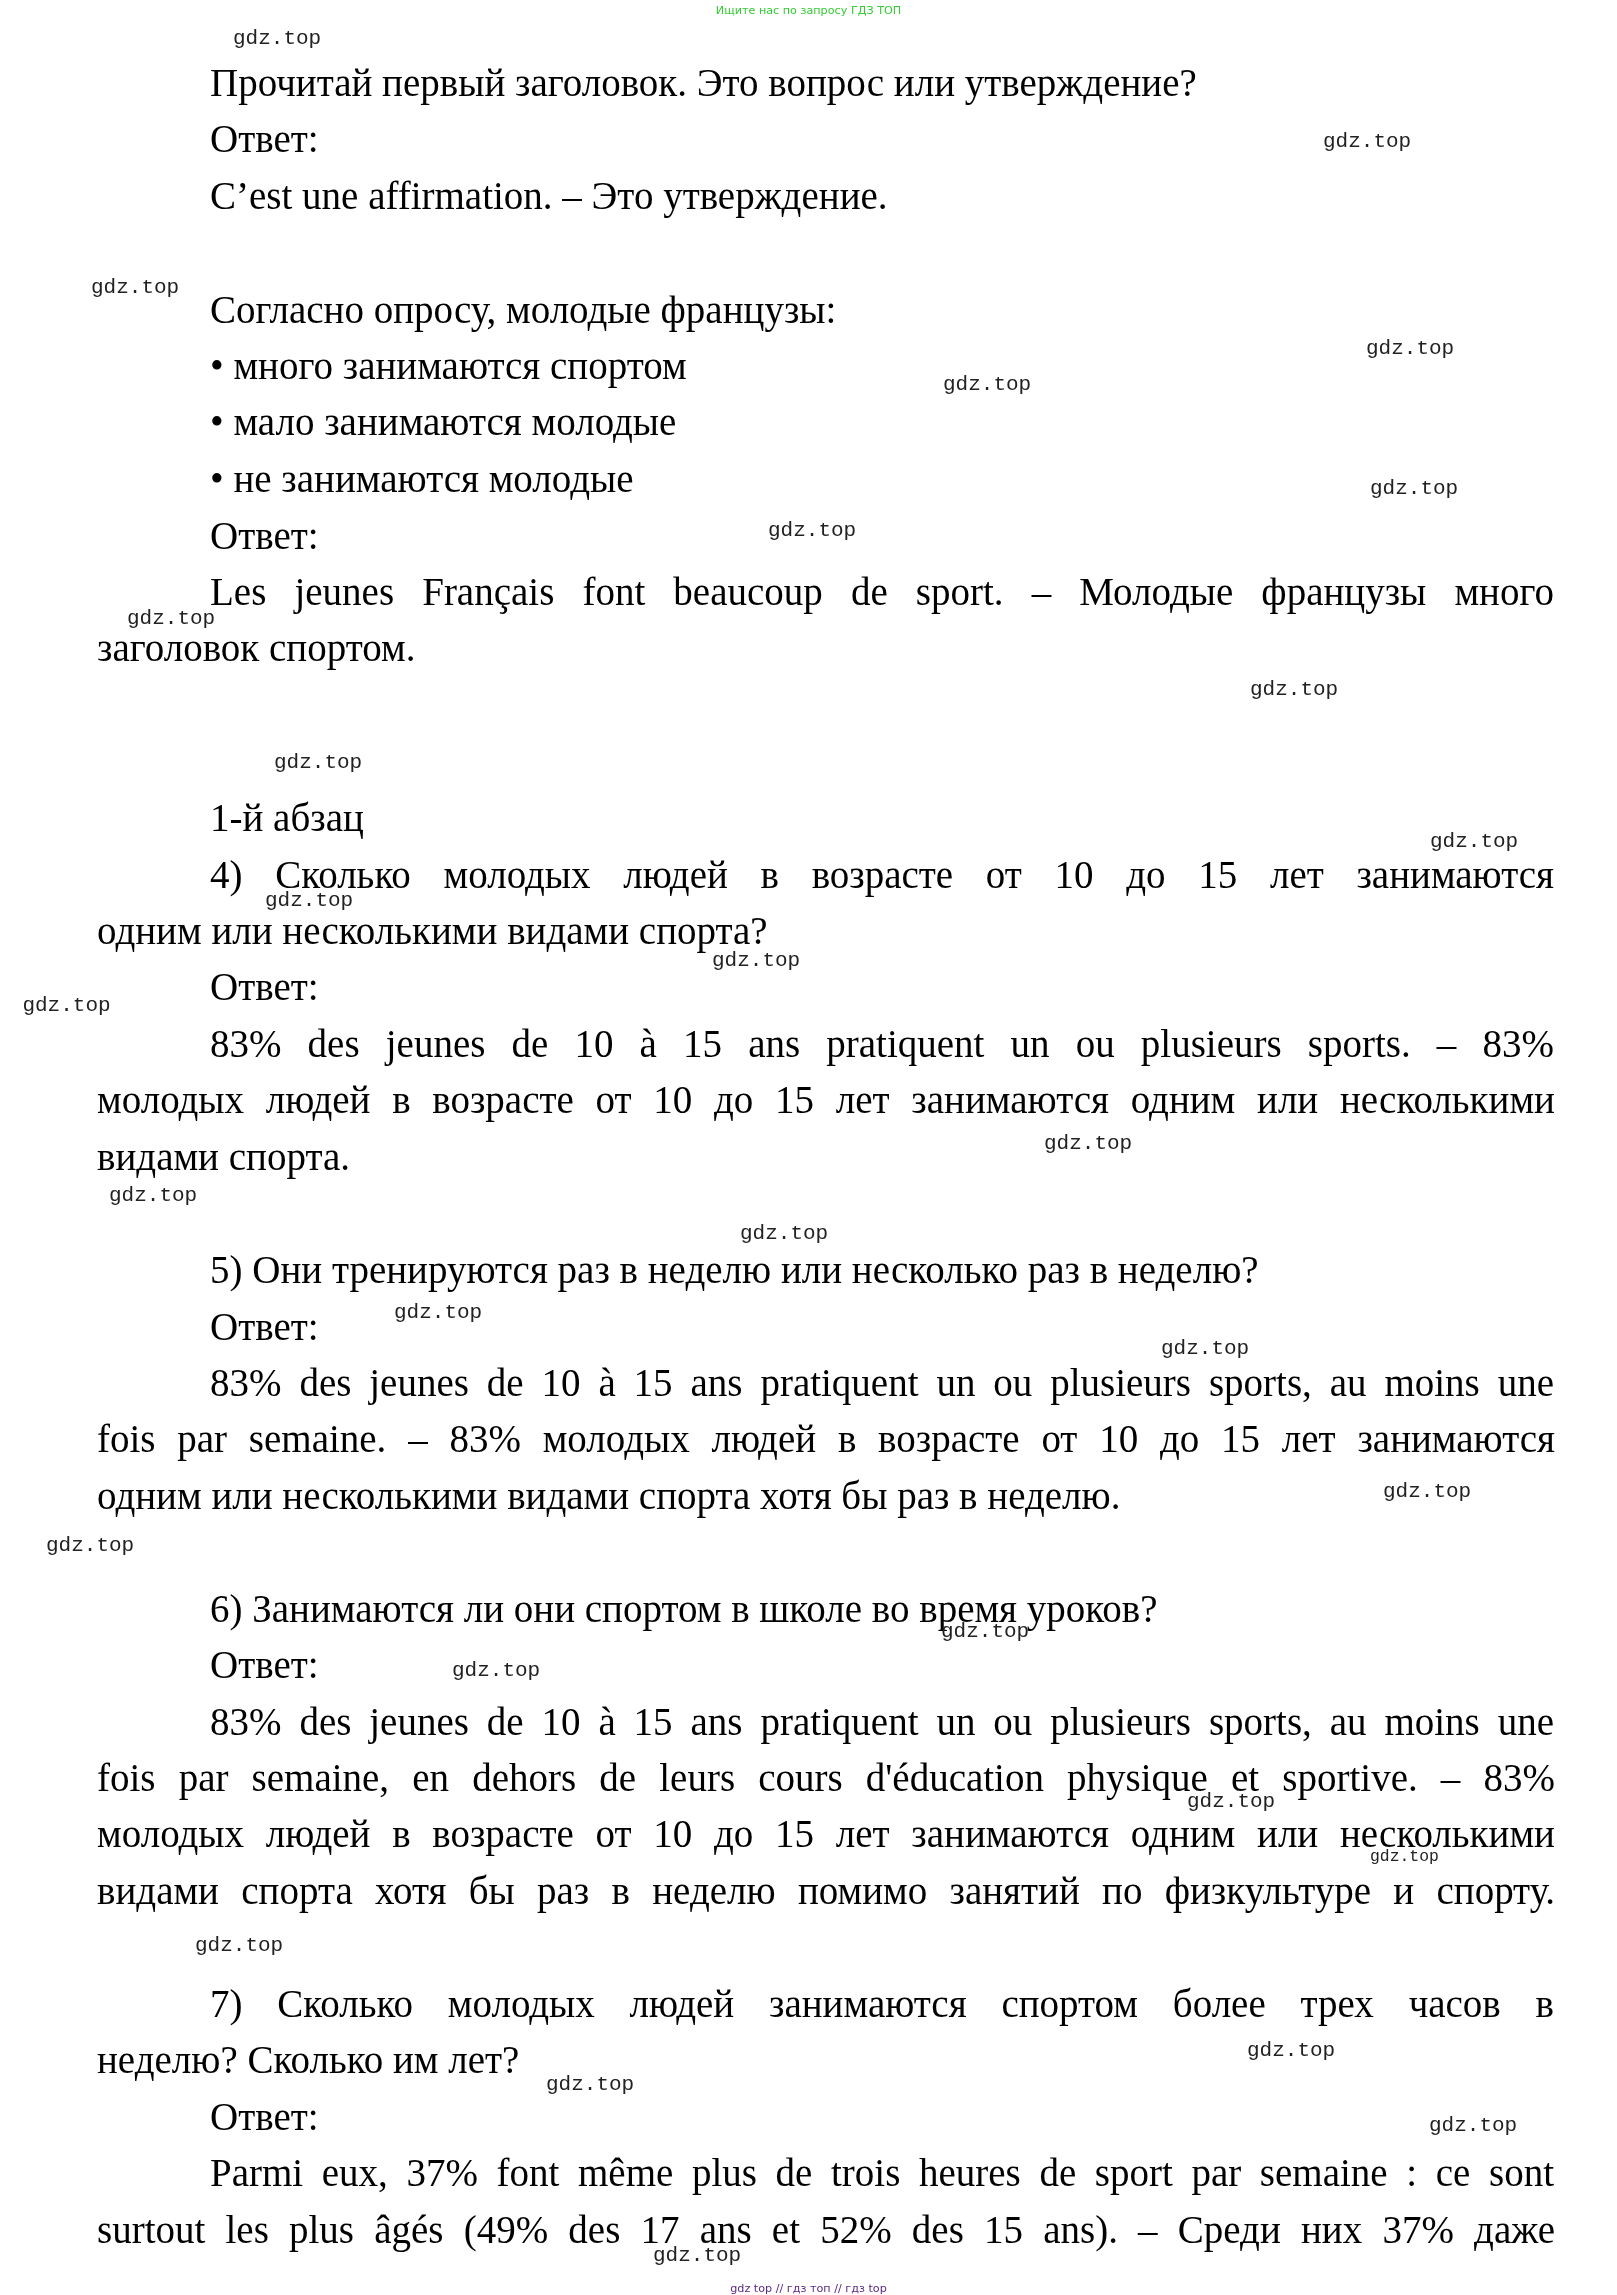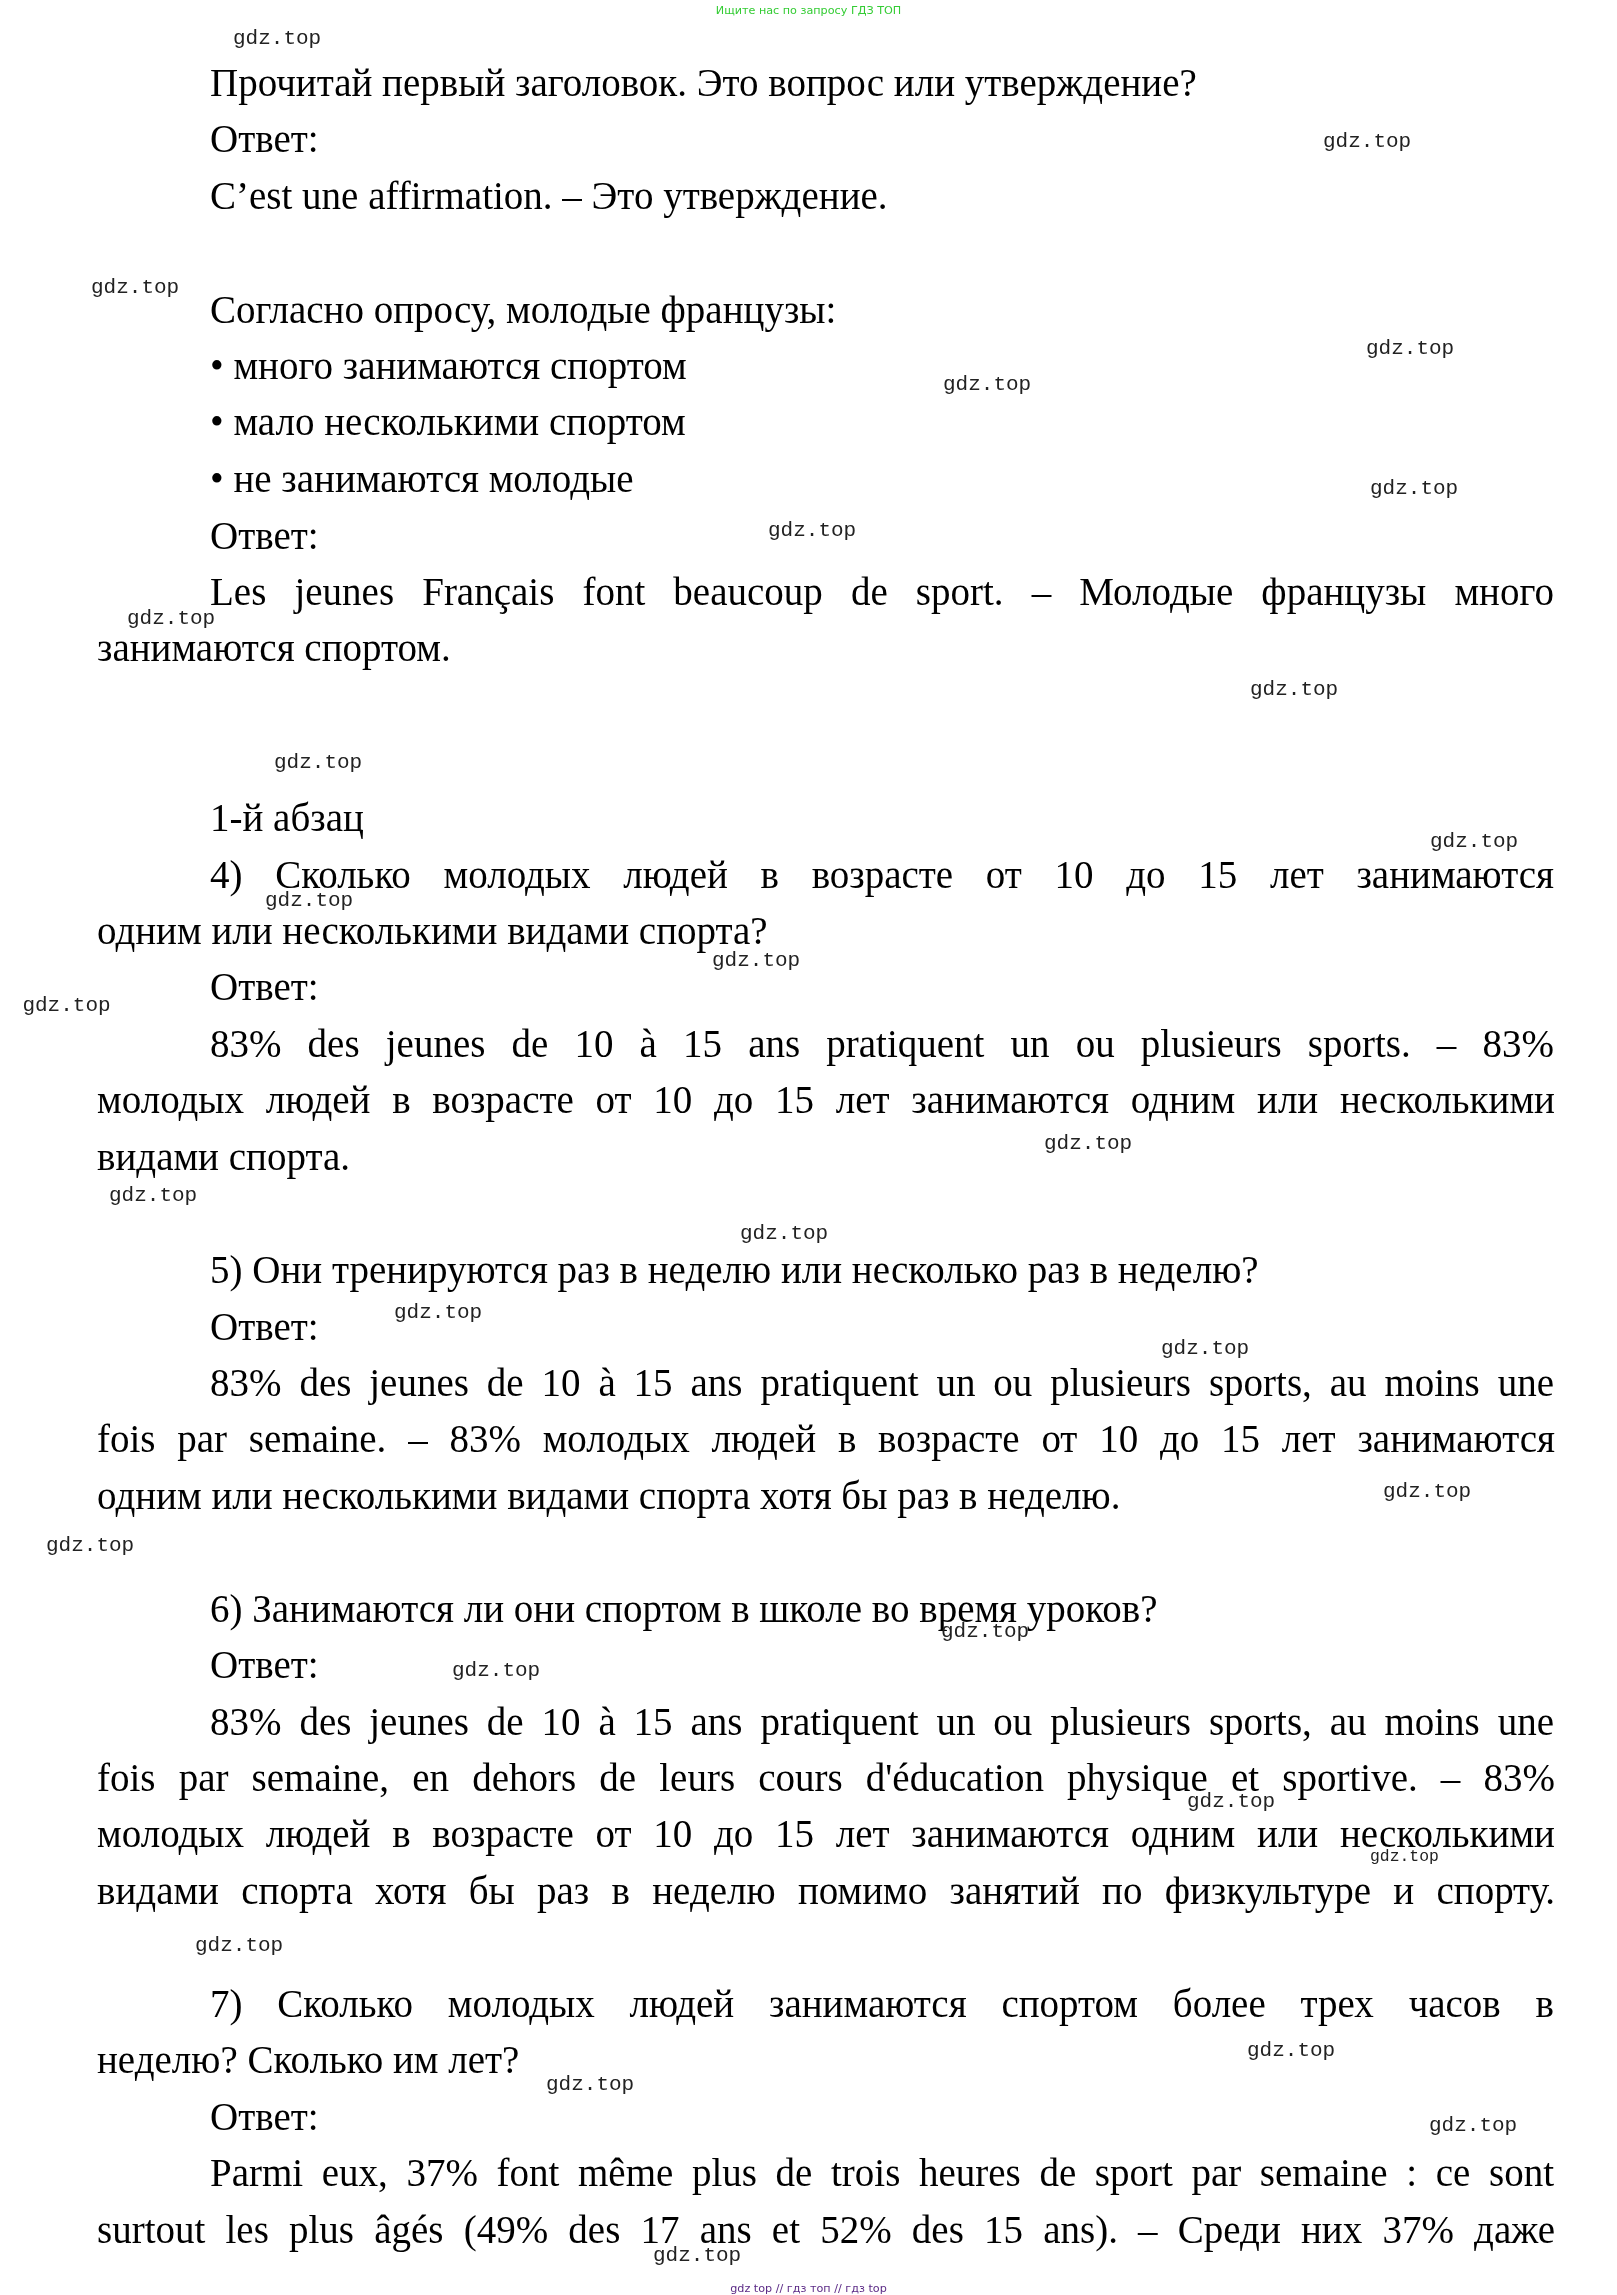--- a/index.html
+++ b/index.html
@@ -23,25 +23,25 @@
 
 <div class="page">
   <div class="topbar">Ищите нас по запросу ГДЗ ТОП</div>
 
   <div class="ln b ind" style="top:58px">Прочитай первый заголовок. Это вопрос или утверждение?</div>
   <div class="ln b ind" style="top:114px">Ответ:</div>
   <div class="ln ind" style="top:171px">C’est une affirmation. – Это утверждение.</div>
 
   <div class="ln b ind" style="top:285px">Согласно опросу, молодые французы:</div>
   <div class="ln b ind" style="top:341px">• много занимаются спортом</div>
-  <div class="ln b ind" style="top:397px">• мало несколькими спортом</div>
+  <div class="ln b ind" style="top:397px">• мало занимаются молодые</div>
   <div class="ln b ind" style="top:454px">• не занимаются молодые</div>
   <div class="ln b ind" style="top:511px">Ответ:</div>
   <div class="ln" style="top:567px; left:210px; width:1344px; text-align:justify; text-align-last:justify;">Les jeunes Français font beaucoup de sport. – Молодые французы много</div>
-  <div class="ln full" style="top:623px">занимаются спортом.</div>
+  <div class="ln full" style="top:623px">заголовок спортом.</div>
 
   <div class="ln b ind" style="top:793px">1-й абзац</div>
   <div class="ln b" style="top:850px; left:210px; width:1344px; text-align:justify; text-align-last:justify;">4) Сколько молодых людей в возрасте от 10 до 15 лет занимаются</div>
   <div class="ln b full" style="top:906px">одним или несколькими видами спорта?</div>
   <div class="ln b ind" style="top:962px">Ответ:</div>
   <div class="ln" style="top:1019px; left:210px; width:1344px; text-align:justify; text-align-last:justify;">83% des jeunes de 10 à 15 ans pratiquent un ou plusieurs sports. – 83%</div>
   <div class="ln just" style="top:1075px">молодых людей в возрасте от 10 до 15 лет занимаются одним или несколькими</div>
   <div class="ln full" style="top:1132px">видами спорта.</div>
 
   <div class="ln b ind" style="top:1245px">5) Они тренируются раз в неделю или несколько раз в неделю?</div>

